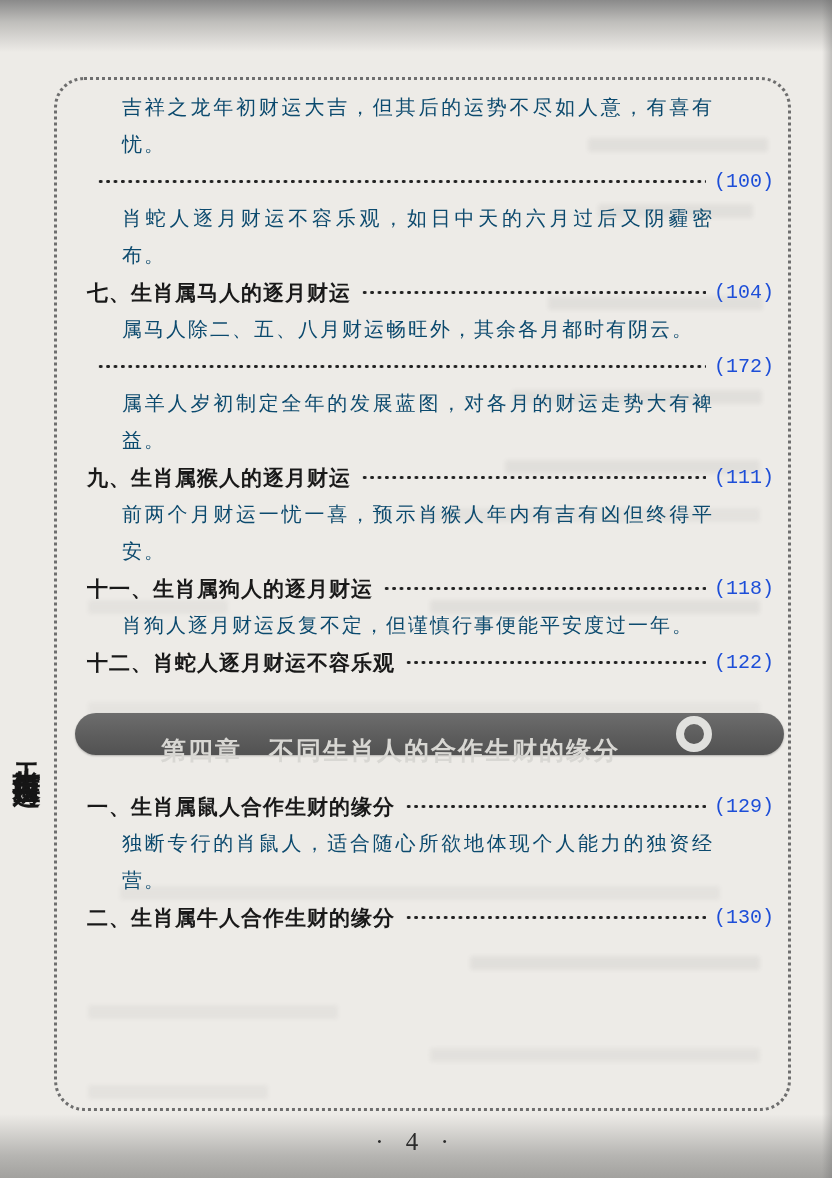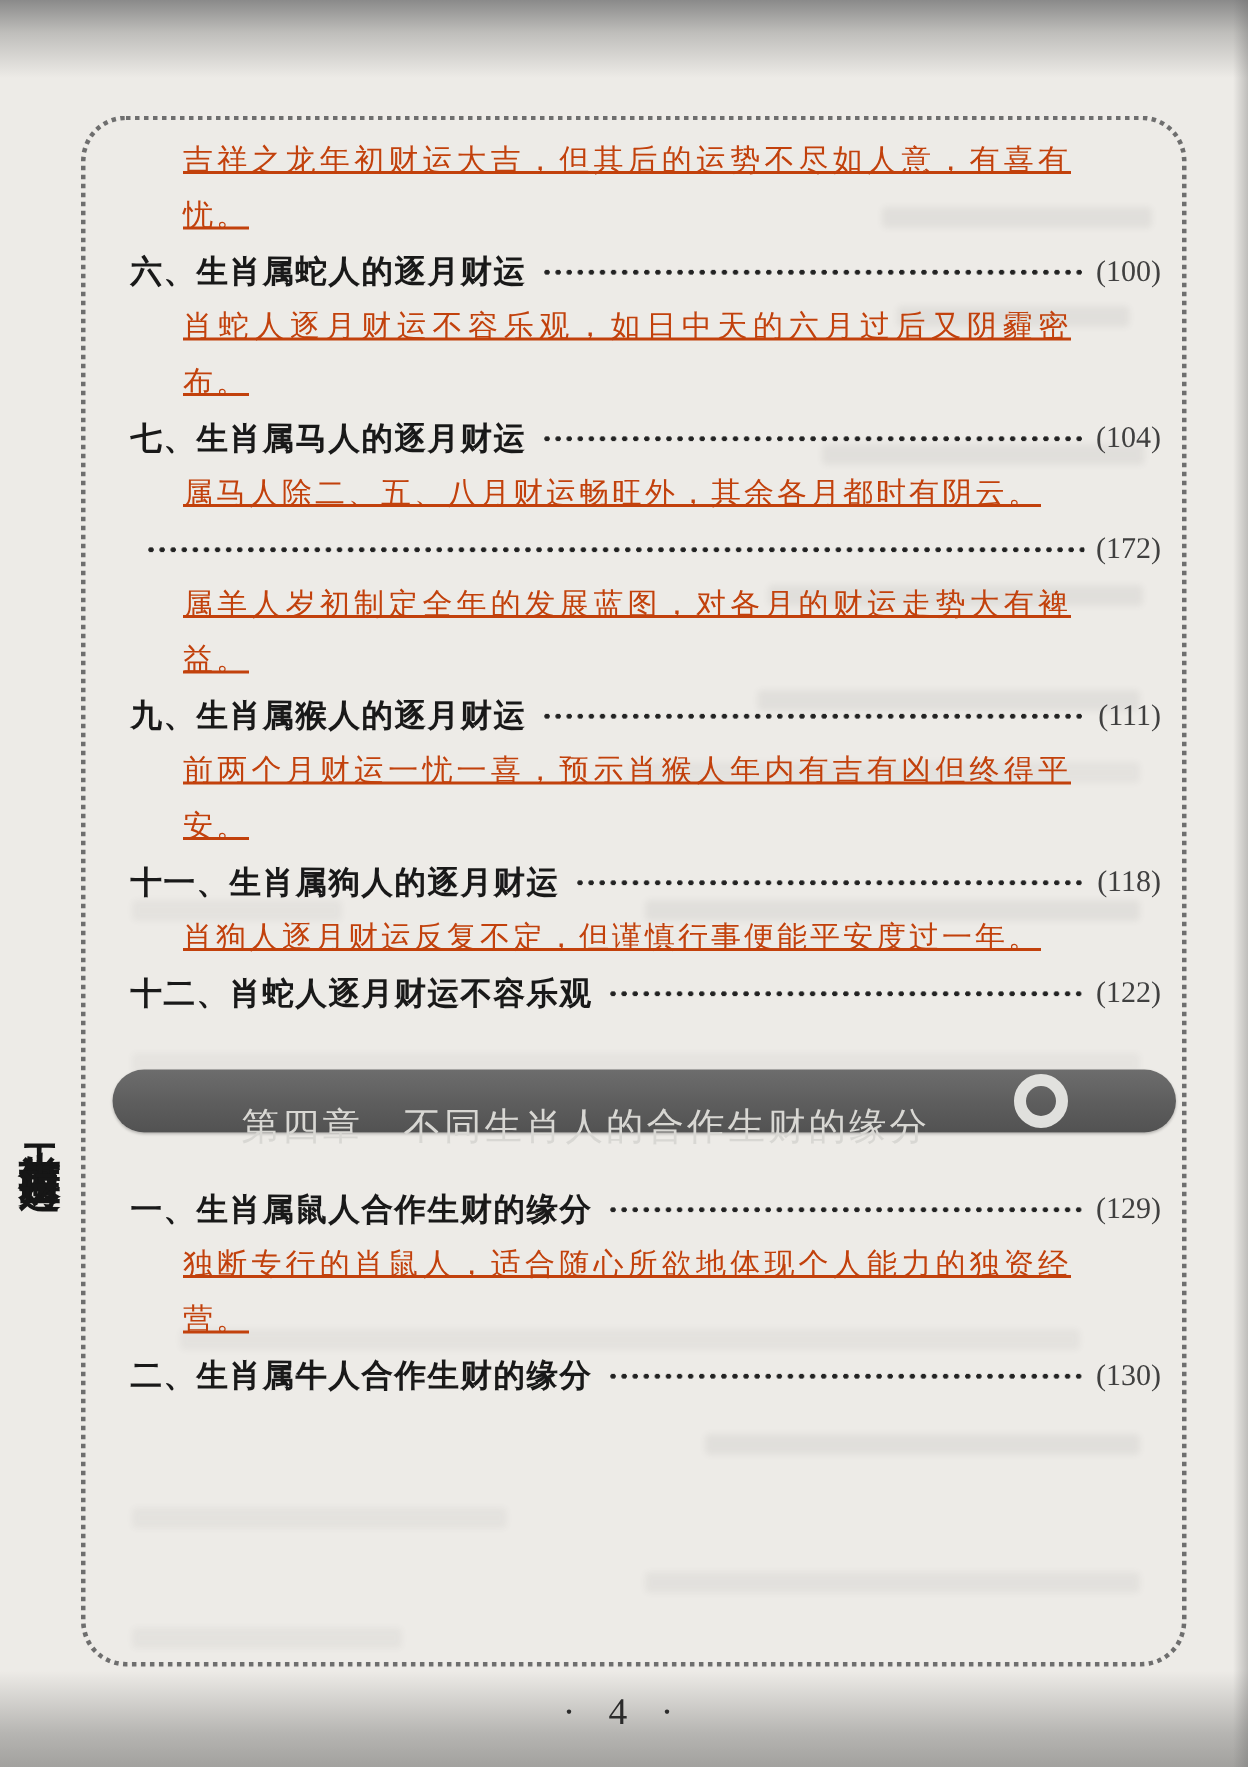--- a/index.html
+++ b/index.html
@@ -33,35 +33,35 @@
   .toc-head{
     display:flex; align-items:center; line-height:37px; height:37px;
     font-weight:700; font-size:21px; letter-spacing:1px; white-space:nowrap; color:#191919;
   }
   .toc-label{flex:0 0 auto;}
   .leader{
     flex:1 1 auto; align-self:stretch; margin:0 8px 0 10px; min-width:30px;
     background-image:radial-gradient(circle,#222 1.6px,rgba(0,0,0,0) 2px);
     background-size:7.4px 7.4px; background-repeat:repeat-x; background-position:0 center;
   }
-  .toc-page{flex:0 0 auto; font-family:Liberation Serif, serif; font-weight:400;
-    font-size:20px; letter-spacing:0; color:#404040;}
+  .toc-page{flex:0 0 auto; font-family:Liberation Mono, monospace; font-weight:400;
+    font-size:20px; letter-spacing:0; color:#1d4ed8;}
   .desc{
     font-family:"Liberation Serif", serif; font-size:20px; line-height:37px;
-    letter-spacing:2px; width:592px; margin-left:35px; color:#c2410c; text-align:justify;text-decoration:underline;
+    letter-spacing:2px; width:592px; margin-left:35px; color:#0c4a6e; text-align:justify;
   }
   #list-ch4 .toc-item:last-child .desc{width:640px; letter-spacing:1.2px;}
   
   .banner{
     position:relative; height:42px; border-radius:22px; margin:32px -10px 33px -12px;
     background:linear-gradient(180deg,#6d6d6d 0%,var(--banner-bg) 55%,#525252 100%);
     display:flex; align-items:center;
     box-shadow:0 1px 2px rgba(0,0,0,.25);
   }
-  .banner-title{margin-left:86px; font-size:25px; font-weight:400; letter-spacing:2px;
+  .banner-title{margin-left:86px; font-size:25px; font-weight:700; letter-spacing:2px;
     color:var(--banner-text); white-space:nowrap;margin-top:33px;}
   .banner-ring{position:absolute; right:72px; top:3px; width:20px; height:20px;
     border:8px solid #ecebe8; border-radius:50%; opacity:.92;}
   
   .page-number{
     position:absolute; left:0; right:0; top:1128px; text-align:center; z-index:6;
     font-family:"Liberation Serif", serif; font-size:25px; letter-spacing:8px; color:#2b2b2b;
   }
   
   .ghost{position:absolute; background:#4a4a4a; opacity:.07; filter:blur(2.2px);
@@ -98,21 +98,20 @@
 
   <div class="spine">十二生肖与人生财运</div>
 
   <div class="toc-box">
 
     <div class="desc">吉祥之龙年初财运大吉，但其后的运势不尽如人意，有喜有忧。</div>
 
     <div id="list-ch3">
   <div class="toc-item">
     <div class="toc-head">
-      <span class="toc-label">六、生肖属蛇人的逐月财运</span>
       <span class="leader"></span>
       <span class="toc-page">(100)</span>
     </div>
     <div class="desc">肖蛇人逐月财运不容乐观，如日中天的六月过后又阴霾密布。</div>
   </div>
 
   <div class="toc-item">
     <div class="toc-head">
       <span class="toc-label">七、生肖属马人的逐月财运</span>
       <span class="leader"></span>

